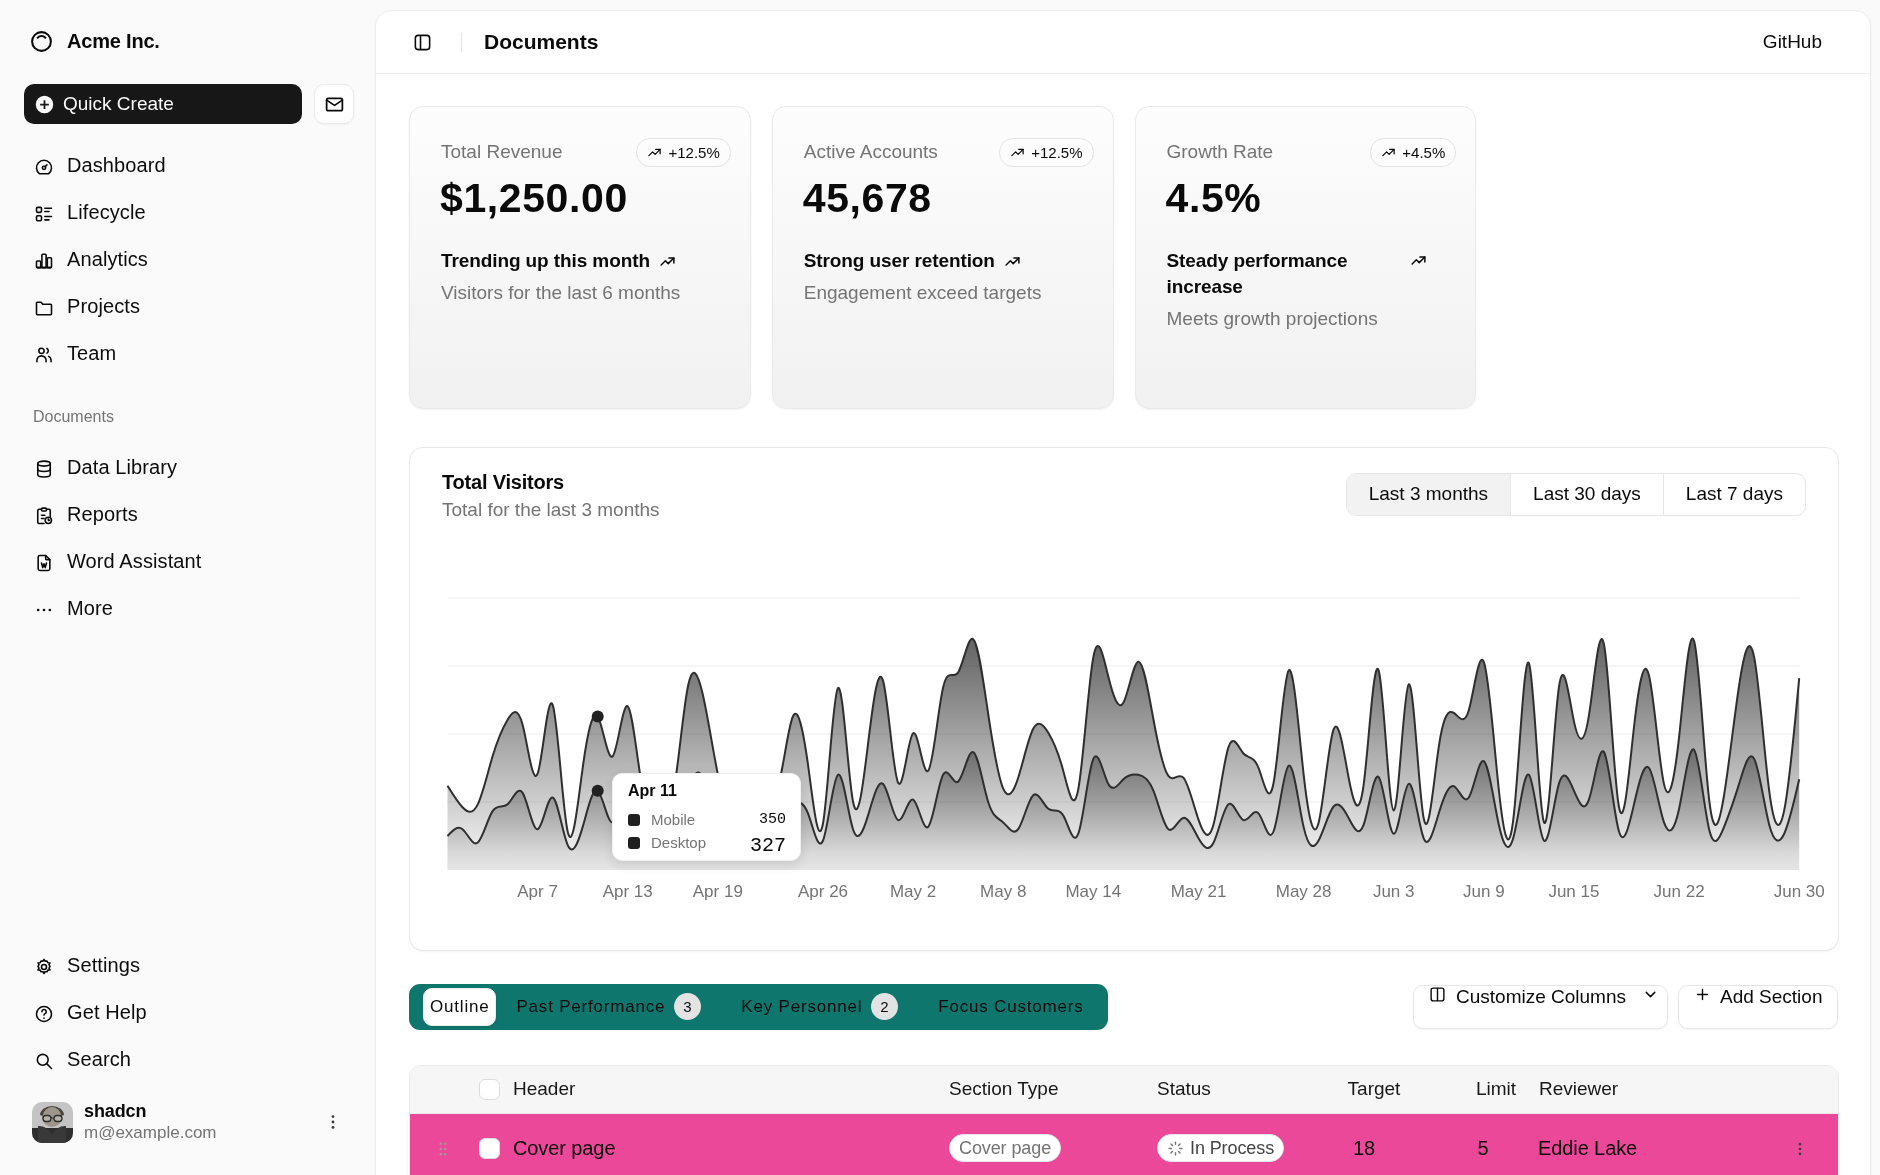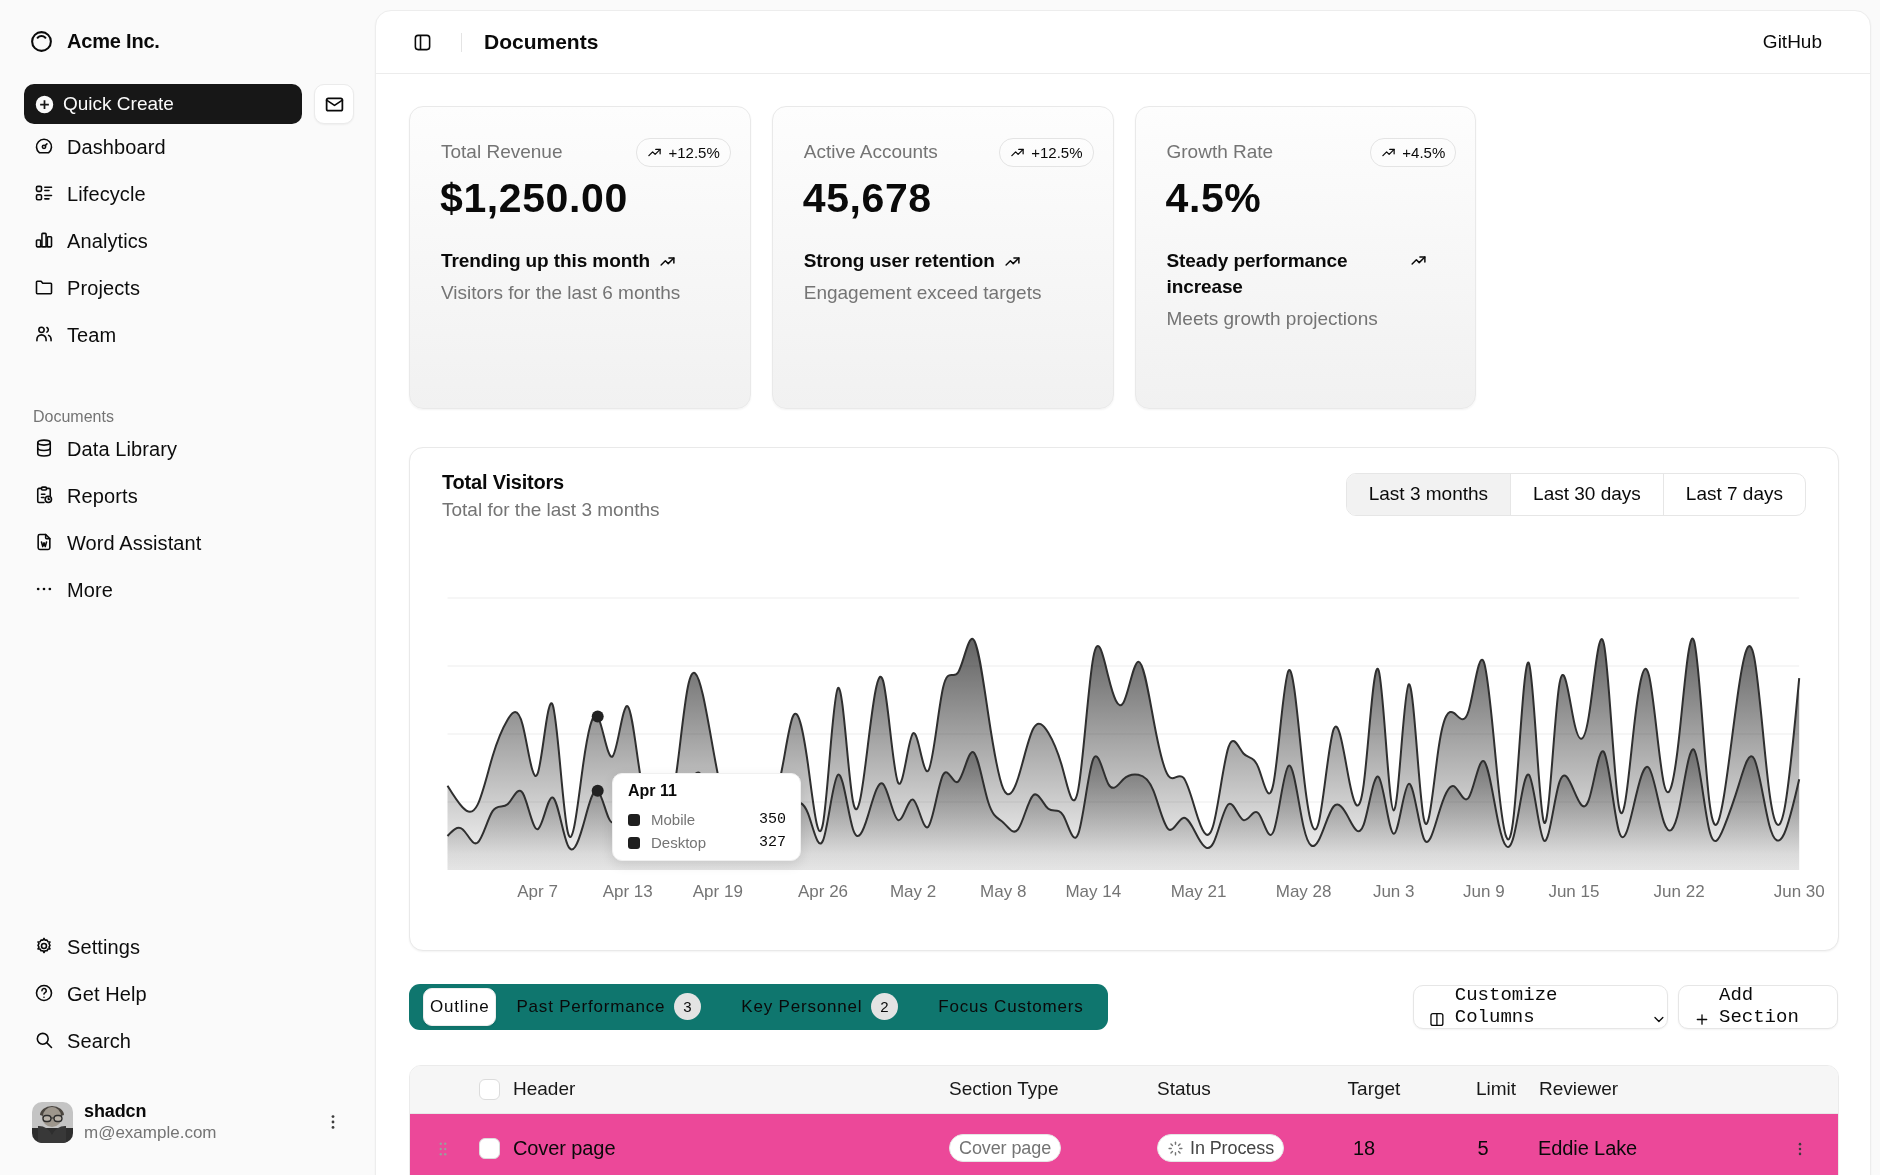--- a/index.html
+++ b/index.html
@@ -7,21 +7,21 @@
 body { background:#fafafa; font-family:"Liberation Sans",sans-serif; color:#0a0a0a; -webkit-font-smoothing:antialiased; }
 .abs { position:absolute; }
 svg { display:block; }
 
 #sidebar { position:absolute; left:0; top:0; width:375px; height:1175px; background:#fafafa; }
 .logo-row { position:absolute; left:29px; top:29px; display:flex; align-items:center; gap:13px; }
 .logo-row .brand { font-size:20px; font-weight:700; letter-spacing:-0.2px; }
 .qc-btn { position:absolute; left:24px; top:84px; width:278px; height:40px; background:#171717; border-radius:10px; color:#fafafa; display:flex; align-items:center; gap:8px; padding-left:10px; font-size:19px; font-weight:500; }
 .mail-btn { position:absolute; left:314px; top:84px; width:40px; height:40px; background:#fff; border:1px solid #ebebeb; border-radius:10px; box-shadow:0 1px 2px rgba(0,0,0,.05); display:flex; align-items:center; justify-content:center; }
 .nav { position:absolute; left:24px; right:24px; }
-.nav-item { height:41px; margin-bottom:6px; display:flex; align-items:flex-start; gap:13px; padding-left:10px; font-size:20px; letter-spacing:0.1px; color:#0c0c0c; }
+.nav-item { height:41px; margin-bottom:6px; display:flex; align-items:flex-end; gap:13px; padding-left:10px; font-size:20px; letter-spacing:0.1px; color:#0c0c0c; }
 .nav-item svg { flex:0 0 auto; }
 .group-label { position:absolute; left:33px; top:408px; font-size:16px; color:#747474; }
 .u-row { position:absolute; left:32px; top:1101px; width:311px; display:flex; align-items:center; }
 .u-meta { margin-left:11px; }
 .u-name { font-size:18px; font-weight:700; letter-spacing:-0.1px; }
 .u-mail { font-size:17px; color:#747474; margin-top:1px; }
 
 #panel { position:absolute; left:375px; top:10px; width:1496px; height:1290px; background:#fff; border:1px solid #ededed; border-radius:16px; box-shadow:0 1px 2px rgba(0,0,0,.05); }
 #phead { position:absolute; left:0; top:0; right:0; height:63px; border-bottom:1px solid #ececec; display:flex; align-items:center; }
 #phead .title { font-size:21px; font-weight:600; margin-left:22px; }
@@ -44,21 +44,21 @@
 .toggle { position:absolute; right:32px; top:25px; height:43px; border:1px solid #e6e6e6; border-radius:10px; display:flex; overflow:hidden; }
 .tg { height:100%; display:flex; align-items:center; justify-content:center; font-size:19px; padding:0 22px; }
 .tg.on { background:#f2f2f2; }
 .tg + .tg { border-left:1px solid #e6e6e6; }
 
 #tabsrow { margin-top:28px; height:51px; position:relative; }
 .tabs { position:absolute; left:0; top:5px; height:46px; background:#0f766e; border-radius:11px; display:flex; align-items:center; padding:0 4px; }
 .tab { height:38px; display:flex; align-items:center; gap:9px; padding:0 20px; font-size:17px; letter-spacing:0.8px; color:#0a0a0a; }
 .tab.on { background:#fff; border:1px solid #ededed; border-radius:9px; padding:0 6px; margin-left:10px; box-shadow:0 1px 3px rgba(0,0,0,.08); }
 .cnt { width:27px; height:27px; border-radius:50%; background:#e3e3e3; font-size:15px; display:flex; align-items:center; justify-content:center; }
-.rbtn { position:absolute; top:6px; height:44px; background:#fff; border:1px solid #e6e6e6; border-radius:10px; box-shadow:0 1px 2px rgba(0,0,0,.05); display:flex; align-items:flex-end; font-size:19px; font-weight:400;font-family:Liberation Mono, monospace; }
+.rbtn { position:absolute; top:6px; height:44px; background:#fff; border:1px solid #e6e6e6; border-radius:10px; box-shadow:0 1px 2px rgba(0,0,0,.05); display:flex; align-items:flex-start; font-size:19px; font-weight:400; }
 #table { margin-top:35px; border:1px solid #ebebeb; border-radius:12px; overflow:hidden; }
 .thead { height:48px; background:#f6f6f6; border-bottom:1px solid #e8e8e8; position:relative; }
 .trow { height:70px; background:#ec4899; border-bottom:1px solid #efefef; position:relative; }
 .th { position:absolute; top:0; height:100%; display:flex; align-items:center; font-size:19px; color:#181818; }
 .cell { position:absolute; top:0; height:100%; display:flex; align-items:center; font-size:20px; letter-spacing:-0.1px; }
 .pill { height:28px; border:1px solid #e5e5e5; border-radius:14px; display:flex; align-items:center; gap:6px; padding:0 9px; font-size:18px; color:#747474; background:#fff; }
 .chk { width:21px; height:21px; border:1.5px solid #dcdcdc; border-radius:6px; background:#fff; }
 </style>
 </head>
 <body>
@@ -272,21 +272,21 @@
           <text x="1269.1" y="451" text-anchor="middle" font-size="17" fill="#747474">Jun 22</text>
           <text x="1389.2" y="451" text-anchor="middle" font-size="17" fill="#747474">Jun 30</text>
       </svg>
       <div class="abs" style="left:202px; top:325px; width:189px; height:88px; background:#fff; border:1px solid #f0f0f0; border-radius:10px; box-shadow:0 4px 12px rgba(0,0,0,.1);">
         <div class="abs" style="left:15px; top:8px; font-size:16px; font-weight:700;">Apr 11</div>
         <div class="abs" style="left:15px; top:40px; width:12px; height:12px; background:#1f1f1f; border-radius:3px;"></div>
         <div class="abs" style="left:38px; top:37px; font-size:15px; color:#747474;">Mobile</div>
         <div class="abs" style="right:14px; top:37px; font-size:15px; font-family:'Liberation Mono',monospace;">350</div>
         <div class="abs" style="left:15px; top:63px; width:12px; height:12px; background:#1f1f1f; border-radius:3px;"></div>
         <div class="abs" style="left:38px; top:60px; font-size:15px; color:#747474;">Desktop</div>
-        <div class="abs" style="right:14px; top:60px; font-size:15px; font-family:'Liberation Mono',monospace;">327</div>
+        <div class="abs" style="right:14px; top:60px; font-size:20px; font-family:'Liberation Mono',monospace;">327</div>
       </div>
     </div>
     <div id="tabsrow">
       <div class="tabs">
         <div class="tab on">Outline</div>
         <div class="tab">Past Performance <span class="cnt">3</span></div>
         <div class="tab">Key Personnel <span class="cnt">2</span></div>
         <div class="tab">Focus Customers</div>
       </div>
       <div class="rbtn" style="right:171px; width:255px; padding-left:15px; gap:10px;">

